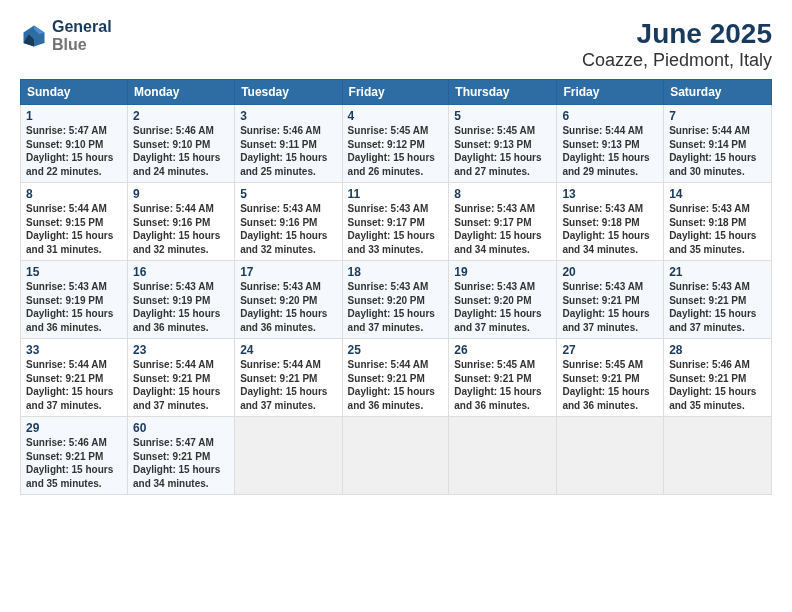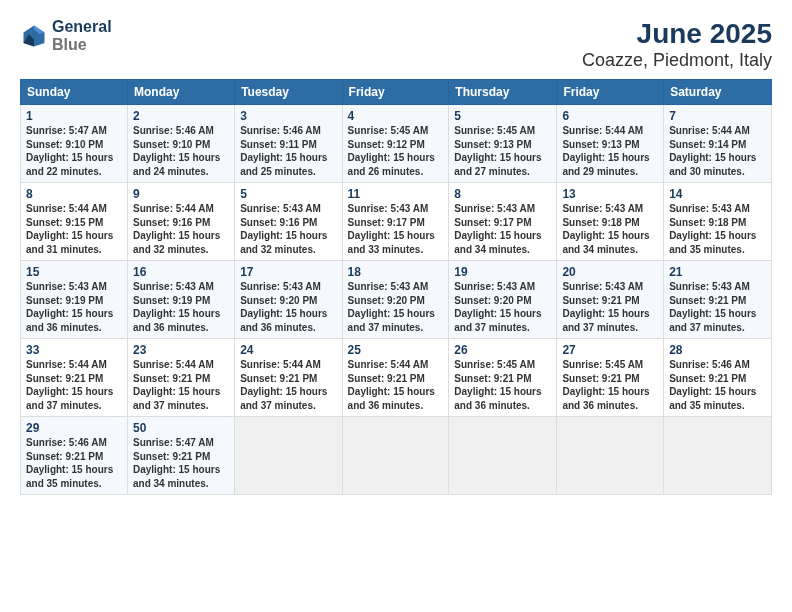--- a/index.html
+++ b/index.html
@@ -164,21 +164,21 @@
           <td><span class="day-num">33</span><span class="day-info">Sunrise: 5:44 AM<br>Sunset: 9:21 PM<br>Daylight: 15 hours and 37 minutes.</span></td>
           <td><span class="day-num">23</span><span class="day-info">Sunrise: 5:44 AM<br>Sunset: 9:21 PM<br>Daylight: 15 hours and 37 minutes.</span></td>
           <td><span class="day-num">24</span><span class="day-info">Sunrise: 5:44 AM<br>Sunset: 9:21 PM<br>Daylight: 15 hours and 37 minutes.</span></td>
           <td><span class="day-num">25</span><span class="day-info">Sunrise: 5:44 AM<br>Sunset: 9:21 PM<br>Daylight: 15 hours and 36 minutes.</span></td>
           <td><span class="day-num">26</span><span class="day-info">Sunrise: 5:45 AM<br>Sunset: 9:21 PM<br>Daylight: 15 hours and 36 minutes.</span></td>
           <td><span class="day-num">27</span><span class="day-info">Sunrise: 5:45 AM<br>Sunset: 9:21 PM<br>Daylight: 15 hours and 36 minutes.</span></td>
           <td><span class="day-num">28</span><span class="day-info">Sunrise: 5:46 AM<br>Sunset: 9:21 PM<br>Daylight: 15 hours and 35 minutes.</span></td>
         </tr>
         <tr>
           <td><span class="day-num">29</span><span class="day-info">Sunrise: 5:46 AM<br>Sunset: 9:21 PM<br>Daylight: 15 hours and 35 minutes.</span></td>
-          <td><span class="day-num">50</span><span class="day-info">Sunrise: 5:47 AM<br>Sunset: 9:21 PM<br>Daylight: 15 hours and 34 minutes.</span></td>
+          <td><span class="day-num">60</span><span class="day-info">Sunrise: 5:47 AM<br>Sunset: 9:21 PM<br>Daylight: 15 hours and 34 minutes.</span></td>
           <td class="empty-cell"></td>
           <td class="empty-cell"></td>
           <td class="empty-cell"></td>
           <td class="empty-cell"></td>
           <td class="empty-cell"></td>
         </tr>
       </tbody>
   </table>
 </div>
 

